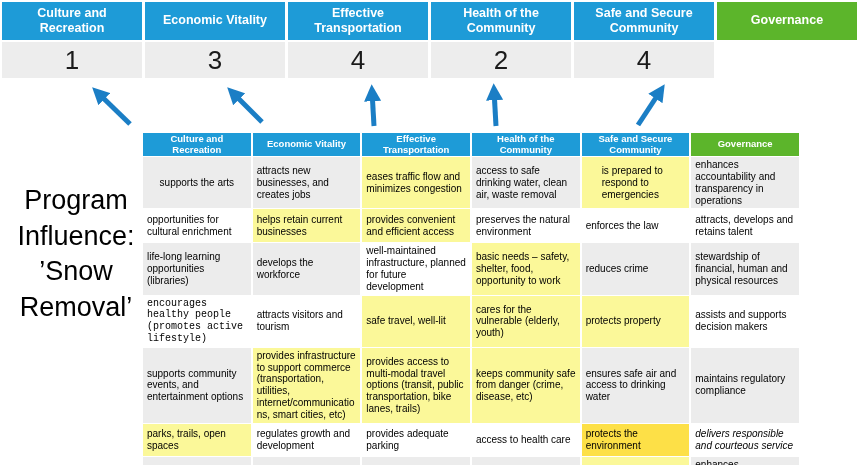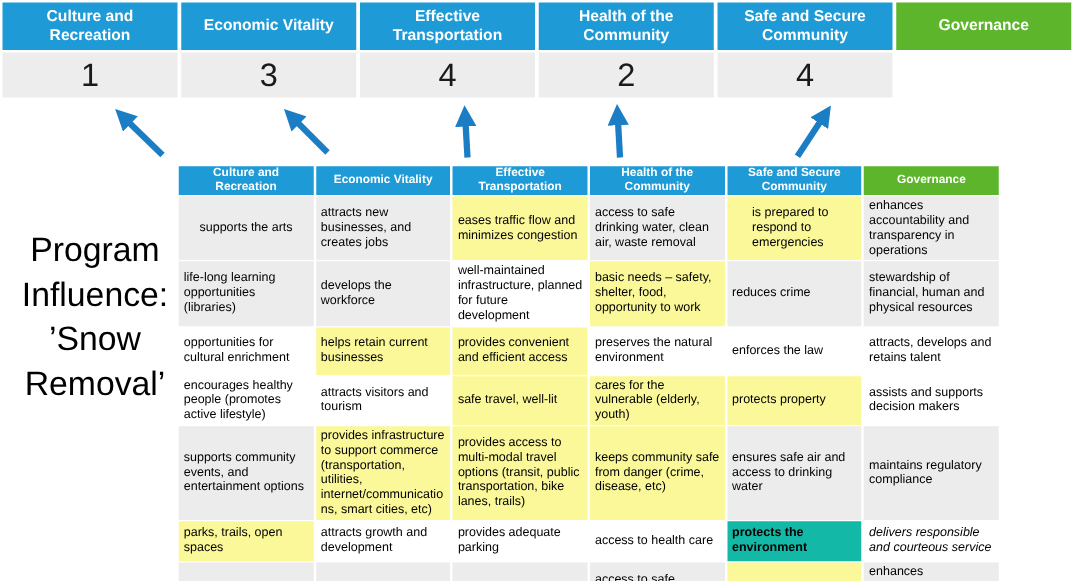--- a/index.html
+++ b/index.html
@@ -90,57 +90,57 @@
     <tbody id="matrix-body">
         <tr>
           <td style="background: rgb(236, 236, 236); text-align: center;">supports the arts</td>
           <td style="background: rgb(236, 236, 236);">attracts new businesses, and creates jobs</td>
           <td style="background: rgb(251, 248, 153);">eases traffic flow and minimizes congestion</td>
           <td style="background: rgb(236, 236, 236);">access to safe drinking water, clean air, waste removal</td>
           <td style="background: rgb(251, 248, 153); padding-left: 20px;">is prepared to respond to emergencies</td>
           <td style="background: rgb(236, 236, 236);">enhances accountability and transparency in operations</td>
         </tr>
         <tr>
+          <td style="background: rgb(255, 255, 255);">opportunities for cultural enrichment</td>
+          <td style="background: rgb(251, 248, 153);">helps retain current businesses</td>
+          <td style="background: rgb(251, 248, 153);">provides convenient and efficient access</td>
+          <td style="background: rgb(255, 255, 255);">preserves the natural environment</td>
+          <td style="background: rgb(255, 255, 255);">enforces the law</td>
+          <td style="background: rgb(255, 255, 255);">attracts, develops and retains talent</td>
+        </tr>
+        <tr>
           <td style="background: rgb(236, 236, 236);">life-long learning opportunities (libraries)</td>
           <td style="background: rgb(236, 236, 236);">develops the workforce</td>
           <td style="background: rgb(255, 255, 255);">well-maintained infrastructure, planned for future development</td>
           <td style="background: rgb(251, 248, 153);">basic needs – safety, shelter, food, opportunity to work</td>
           <td style="background: rgb(236, 236, 236);">reduces crime</td>
           <td style="background: rgb(236, 236, 236);">stewardship of financial, human and physical resources</td>
         </tr>
         <tr>
-          <td style="background: rgb(255, 255, 255);">opportunities for cultural enrichment</td>
-          <td style="background: rgb(251, 248, 153);">helps retain current businesses</td>
-          <td style="background: rgb(251, 248, 153);">provides convenient and efficient access</td>
-          <td style="background: rgb(255, 255, 255);">preserves the natural environment</td>
-          <td style="background: rgb(255, 255, 255);">enforces the law</td>
-          <td style="background: rgb(255, 255, 255);">attracts, develops and retains talent</td>
-        </tr>
-        <tr>
-          <td style="background: rgb(255, 255, 255);">encourages healthy people (promotes active lifestyle)</td>
+          <td style="background: rgb(255, 255, 255); font-family: Liberation Mono, monospace;">encourages healthy people (promotes active lifestyle)</td>
           <td style="background: rgb(255, 255, 255);">attracts visitors and tourism</td>
           <td style="background: rgb(251, 248, 153);">safe travel, well-lit</td>
           <td style="background: rgb(251, 248, 153);">cares for the vulnerable (elderly, youth)</td>
           <td style="background: rgb(251, 248, 153);">protects property</td>
           <td style="background: rgb(255, 255, 255);">assists and supports decision makers</td>
         </tr>
         <tr>
           <td style="background: rgb(236, 236, 236);">supports community events, and entertainment options</td>
           <td style="background: rgb(251, 248, 153);">provides infrastructure to support commerce (transportation, utilities, internet/communications, smart cities, etc)</td>
           <td style="background: rgb(251, 248, 153);">provides access to multi-modal travel options (transit, public transportation, bike lanes, trails)</td>
           <td style="background: rgb(251, 248, 153);">keeps community safe from danger (crime, disease, etc)</td>
           <td style="background: rgb(236, 236, 236);">ensures safe air and access to drinking water</td>
           <td style="background: rgb(236, 236, 236);">maintains regulatory compliance</td>
         </tr>
         <tr>
           <td style="background: rgb(251, 248, 153);">parks, trails, open spaces</td>
-          <td style="background: rgb(255, 255, 255);">attracts growth and development</td>
+          <td style="background: rgb(255, 255, 255);">regulates growth and development</td>
           <td style="background: rgb(255, 255, 255);">provides adequate parking</td>
           <td style="background: rgb(255, 255, 255);">access to health care</td>
-          <td style="background: #14b8a6; font-weight: bold;">protects the environment</td>
+          <td style="background: #fde047;">protects the environment</td>
           <td style="background: rgb(255, 255, 255); font-style: italic;">delivers responsible and courteous service</td>
         </tr>
         <tr>
           <td style="background: rgb(236, 236, 236);"></td>
           <td style="background: rgb(236, 236, 236);">vibrant downtown</td>
           <td style="background: rgb(236, 236, 236);">walkable community</td>
           <td style="background: rgb(236, 236, 236);">access to safe drinking water, clean air, waste removal</td>
           <td style="background: rgb(251, 248, 153);">provides safe travel and mobility</td>
           <td style="background: rgb(236, 236, 236);">enhances accountability and transparency in operations</td>
         </tr>

